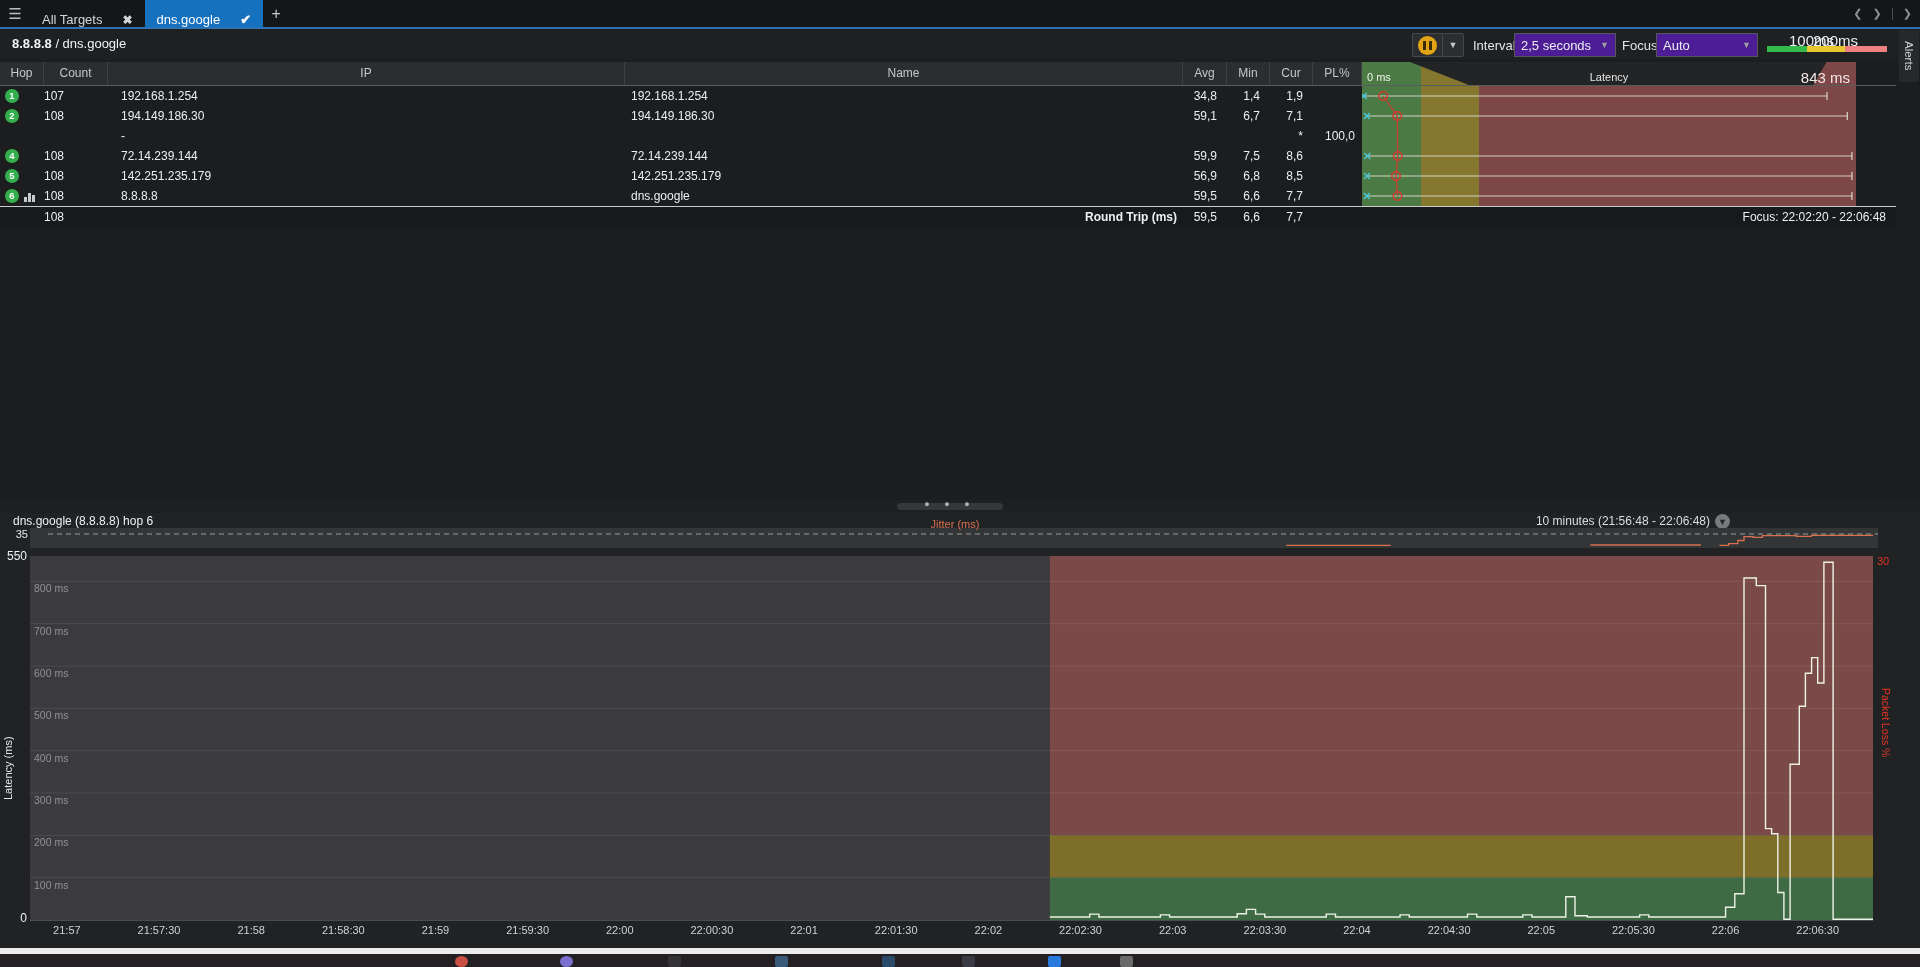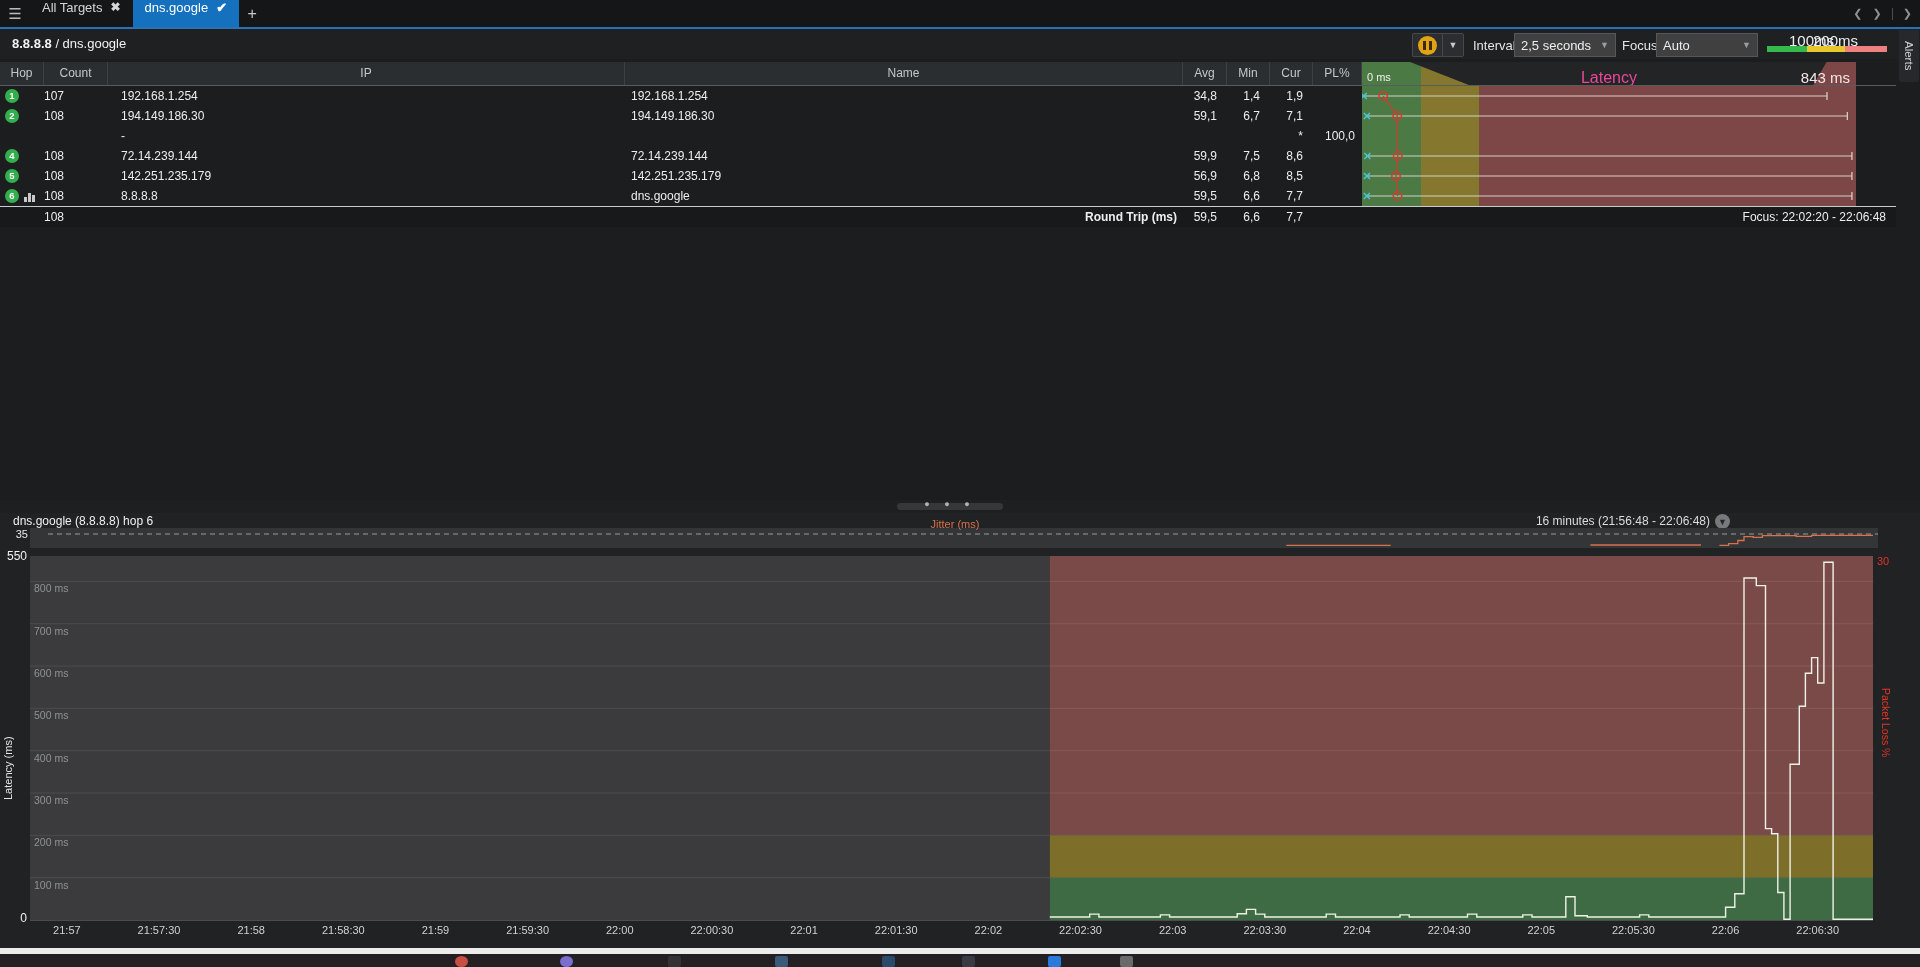--- a/index.html
+++ b/index.html
@@ -3,21 +3,21 @@
 <meta charset="utf-8">
 <style>
   * { margin:0; padding:0; box-sizing:border-box; }
   html,body { background:#0e0f10; }
   body { font-family:"Liberation Sans", sans-serif; }
   #app { position:relative; width:1920px; height:967px; background:#1b1d1f; overflow:hidden; color:#e8eaec; }
 
   
   .tabbar { position:absolute; left:0; top:0; width:1920px; height:27px; background:#141618; display:flex; align-items:stretch; }
   .hamburger { width:30px; display:flex; align-items:center; justify-content:center; color:#b9bcbe; font-size:15px; cursor:pointer; }
-  .tab { display:flex; align-items:flex-start; gap:8px; padding:0 12px; font-size:13px; color:#d4d7d9; cursor:pointer; }
+  .tab { display:flex; align-items:flex-end; gap:20px; padding:0 12px; font-size:13px; color:#d4d7d9; cursor:pointer; }
   .tab.active { background:#1570bd; color:#fff; }
   .tab .close-x { font-size:12px; color:#d4d7d9; font-weight:bold; }
   .tab.active .check { color:#fff; font-weight:bold; }
   .newtab { width:26px; display:flex; align-items:center; justify-content:center; color:#c7cacc; font-size:16px; cursor:pointer; }
   .tab-spacer { flex:1; }
   .tabnav { display:flex; align-items:center; gap:10px; padding-right:8px; color:#8e9294; font-size:11px; }
   .tabnav span { cursor:pointer; }
   .tabnav .sep { width:1px; height:12px; background:#4a4d50; }
   .accent-line { position:absolute; left:0; top:27px; width:1920px; height:2px; background:#2a72b5; }
 
@@ -25,42 +25,42 @@
   .toolbar { position:absolute; left:0; top:29px; width:1920px; height:30px; background:#1e2022; }
   .target-title { position:absolute; left:12px; top:7px; font-size:13px; color:#f0f2f4; }
   .target-title b { font-weight:bold; }
   .ctrl { position:absolute; top:4px; height:24px; display:flex; align-items:center; }
   .pause-btn { left:1412px; width:30px; justify-content:center; background:#2b2d30; border:1px solid #46494c; border-right:none; border-radius:2px 0 0 2px; cursor:pointer; }
   .pause-circle { width:19px; height:19px; border-radius:50%; background:#e2a415; display:flex; align-items:center; justify-content:center; gap:3px; }
   .pause-circle i { display:block; width:3px; height:9px; background:#3a2c06; }
   .pause-arrow { left:1442px; width:22px; justify-content:center; background:#2b2d30; border:1px solid #46494c; border-radius:0 2px 2px 0; color:#c7cacc; font-size:9px; cursor:pointer; }
   .lbl { color:#e4e6e8; font-size:13px; }
   .interval-lbl { left:1473px; } .focus-lbl { left:1622px; }
-  .select { background:#404040; border:1px solid #55585b; color:#eceef0; font-size:13px; padding:0 6px; display:flex; align-items:center; justify-content:space-between; cursor:pointer; }
+  .select { background:#4c1d95; border:1px solid #55585b; color:#eceef0; font-size:13px; padding:0 6px; display:flex; align-items:center; justify-content:space-between; cursor:pointer; }
   .interval-sel { left:1514px; width:102px; } .focus-sel { left:1656px; width:102px; }
   .select .chev { color:#9a9ea0; font-size:9px; }
   .legend { position:absolute; left:1767px; top:3px; width:120px; }
   .legend-labels { position:relative; height:13px; font-size:15px; color:#eceef0; }
   .legend-l1 { position:absolute; left:22px; } .legend-l2 { position:absolute; left:46px; }
   .legend-bar { margin-top:1px; height:6px; display:flex; }
   .legend-bar i { display:block; height:6px; }
   .lg-g { width:40px; background:#35b84c; } .lg-y { width:38px; background:#e7c72e; } .lg-r { width:42px; background:#ef8080; }
   .alerts-tab { position:absolute; right:1px; top:30px; width:20px; height:52px; background:#26282b; color:#cfd2d4; font-size:11.5px; writing-mode:vertical-rl; display:flex; align-items:center; justify-content:center; cursor:pointer; border-radius:0 0 2px 2px; }
 
   
   .tracetable { position:absolute; left:0; top:62px; width:1896px; }
   .tgrid { display:grid; grid-template-columns:44px 64px 517px 558px 44px 43px 43px 49px 534px; }
   .thead { height:24px; background:#2b2e31; border-bottom:1px solid #595c5f; }
   .thead .hc { font-size:12px; color:#c3c7c9; line-height:23px; text-align:center; border-right:1px solid #3e4144; overflow:hidden; white-space:nowrap; cursor:pointer; }
   .lat-head { position:relative; padding:0; border-right:none !important; }
   .lat-head .zonebg { position:absolute; inset:0; background:linear-gradient(to right,#4c7a45 0 11%,#86772f 11% 21.8%,#7d4748 21.8% 92.5%,#1b1d1f 92.5%); }
   .lat-head .trap { position:absolute; inset:0; background:#222426; clip-path:polygon(9% 0, 87% 0, 84.5% 100%, 20% 100%); }
   .lat-head .z0 { position:absolute; left:5px; top:4px; font-size:11px; color:#f0f2e8; }
   .lat-head .zmax { position:absolute; right:46px; top:4px; font-size:15px; color:#f4e4e4; }
-  .lat-head .ztitle { position:absolute; left:0; right:40px; top:4px; text-align:center; font-size:16px; color:#ec4899; }
+  .lat-head .ztitle { position:absolute; left:0; right:40px; top:4px; text-align:center; font-size:11px; color:#e5e5e5; }
   .trow { height:20px; cursor:default; }
   .trow .c { font-size:12px; color:#eceef0; line-height:20px; white-space:nowrap; overflow:hidden; }
   .c-hop { display:flex; align-items:center; gap:4px; padding-left:5px; }
   .hop-badge { width:14px; height:14px; border-radius:50%; background:#33ae4c; color:#fff; font-size:9.5px; font-weight:bold; display:flex; align-items:center; justify-content:center; }
   .c-count { padding-right:9px; }
   .c-ip { padding-left:13px; }
   .c-name { padding-left:6px; }
   .c-num { text-align:right; padding-right:10px; }
   .c-pl { text-align:right; padding-right:7px; }
   .rows-wrap { position:relative; }
@@ -310,21 +310,21 @@
 
   <div class="splitter">
     <div class="pill">
         <div class="dots">● ● ●</div>
       </div>
   </div>
 
   <div class="bottom-pane">
     <div class="bp-head">
       <div class="bp-title">dns.google (8.8.8.8) hop 6</div>
-      <div class="bp-range">16 minutes (21:56:48 - 22:06:48)</div>
+      <div class="bp-range">10 minutes (21:56:48 - 22:06:48)</div>
       <div class="bp-collapse">
           <span>▼</span>
         </div>
     </div>
     <div class="jitter-band">
       <svg id="jitter-svg" width="1848" height="20">
           <line x1="18" y1="6" x2="1848" y2="6" stroke="#9b9b9b" stroke-width="1" stroke-dasharray="5,4"></line>
           <path d="M1256.3 17.3H1360.7V17.3" fill="none" stroke="#d9714f" stroke-width="1.3"></path>
           <path d="M1560.4 17.0H1671.0V17.0" fill="none" stroke="#d9714f" stroke-width="1.3"></path>
           <path d="M1689.4 17.3H1698.6V15.6H1707.8V12.5H1714.0V8.7H1723.2V9.4H1732.4V7.7H1750.9V7.7H1766.2V8.4H1781.6V7.4H1843.0V7.4" fill="none" stroke="#d9714f" stroke-width="1.3"></path>

